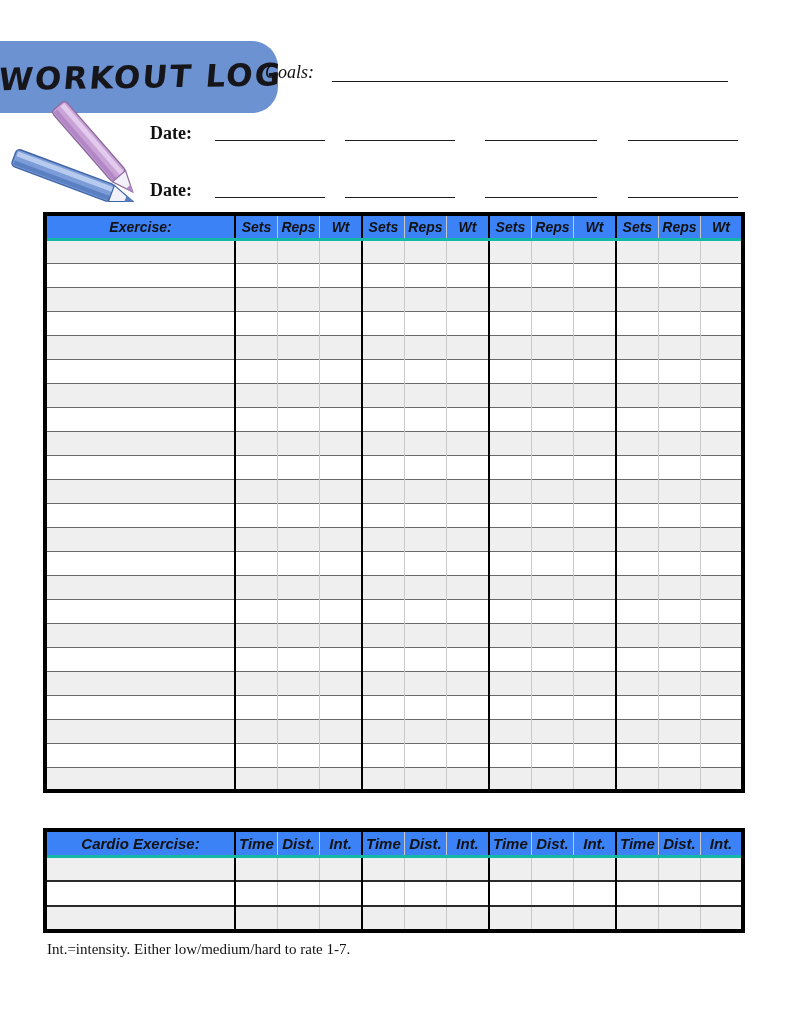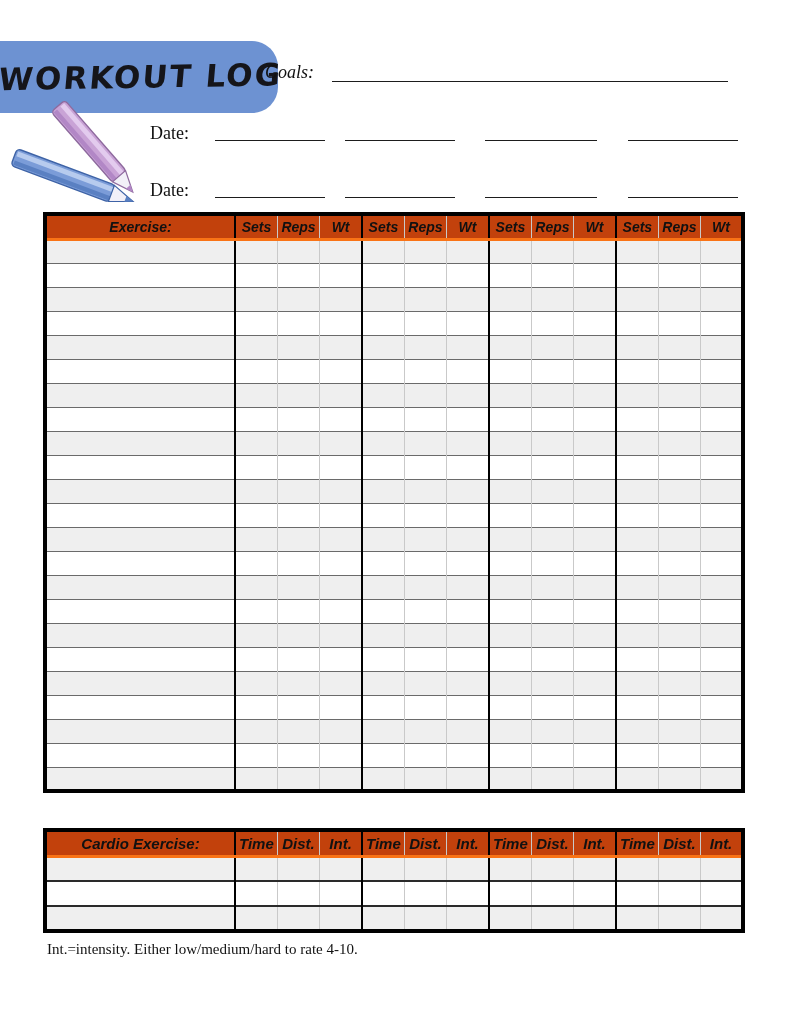--- a/index.html
+++ b/index.html
@@ -39,21 +39,21 @@
 
   
   .pencils { position: absolute; left: 0; top: 90px; width: 230px; height: 140px; z-index: 3; }
 
   
   .goals-row { position: absolute; left: 0; top: 60px; width: 789px; height: 26px; }
   .goals-label { position: absolute; left: 265px; top: 2px; font-size: 18px; font-style: italic; }
   .goals-line { position: absolute; left: 332px; top: 21px; width: 396px; border-bottom: 1.5px solid #1d1d1d; height: 0; }
 
   
-  .field-row { position: absolute; left: 0; width: 646px; height: 24px; }
+  .field-row { position: absolute; left: 0; width: 646px; height: 24px; font-weight: bold; }
   .field-row .flabel { position: absolute; left: 150px; top: 0; font-size: 18px; }
   .blank { position: absolute; top: 17px; height: 0; border-bottom: 1.5px solid #1d1d1d; }
   .blank.gray { border-bottom-color: #8e8e8e; }
   .b1 { left: 215px; width: 110px; }
   .b2 { left: 345px; width: 110px; }
   .b3 { left: 485px; width: 112px; }
   .b4 { left: 628px; width: 110px; }
 
   
   table.log {
@@ -63,24 +63,24 @@
     width: 702px;
     left: 43px;
     background: #fff;
     border: 4px solid #000;
   }
   .log col.namecol { width: 190px; }
   .log th, .log td { padding: 0; border-left: 1px solid #c9c9c9; overflow: hidden; }
   .log th:first-child, .log td:first-child { border-left: none; }
   .log th.grp, .log td.grp { border-left: 2.5px solid #000; }
   .log thead th {
-    border-bottom: 3px solid #f97316;
+    border-bottom: 3px solid #14b8a6;
     font: italic 700 14px "Liberation Sans", sans-serif;
     text-align: center;
-    background: #c2410c;
+    background: #3b82f6;
   }
   .log tbody td { border-top: 1px solid #6a6a6a; }
   .log tr.shaded td { background: var(--row-gray); }
 
   #exercise-table { top: 212px; }
   #exercise-table thead tr { height: 25px; }
   #exercise-table tbody tr { height: 24px; }
 
   #cardio-table { top: 828px; }
   #cardio-table thead tr { height: 26px; }
@@ -574,15 +574,15 @@
           <td class="grp"></td>
           <td></td>
           <td></td>
           <td class="grp"></td>
           <td></td>
           <td></td>
         </tr>
       </tbody>
   </table>
 
-  <div class="footnote">Int.=intensity. Either low/medium/hard to rate 4-10.</div>
+  <div class="footnote">Int.=intensity. Either low/medium/hard to rate 1-7.</div>
 
 </div>
 
 </body></html>

